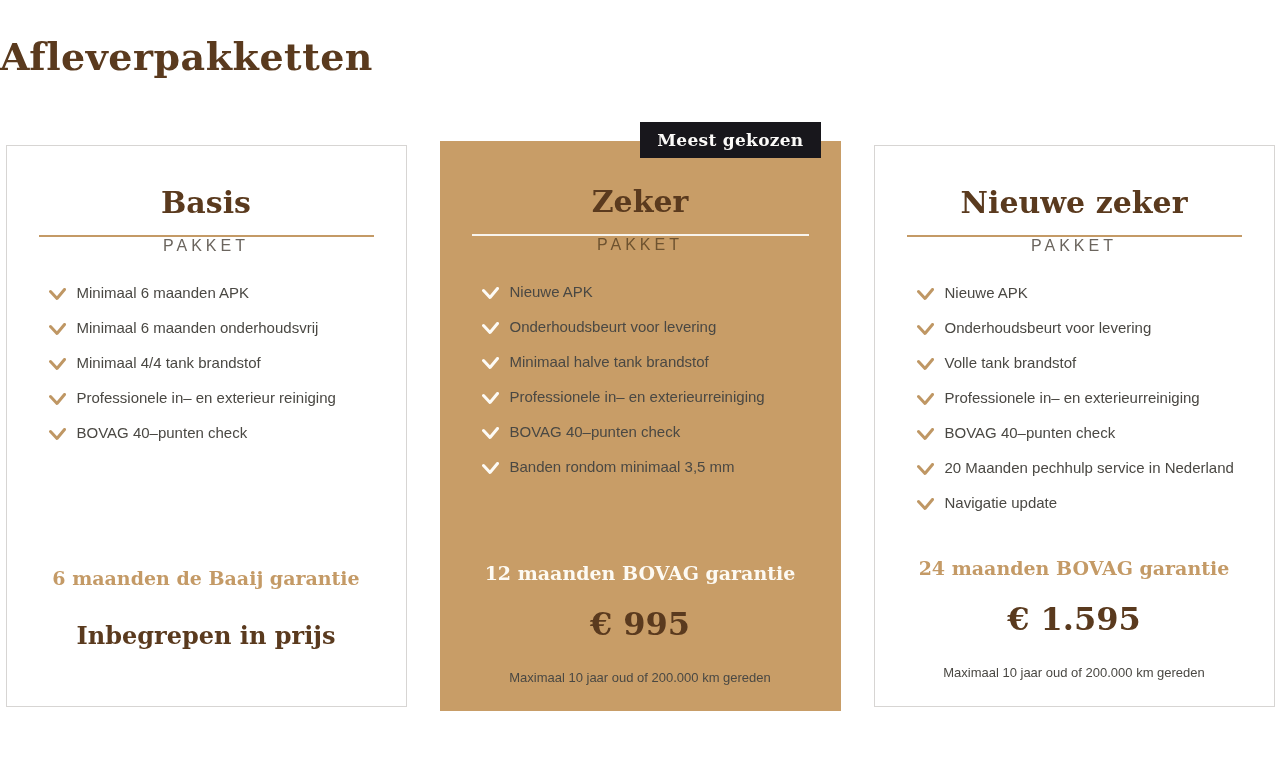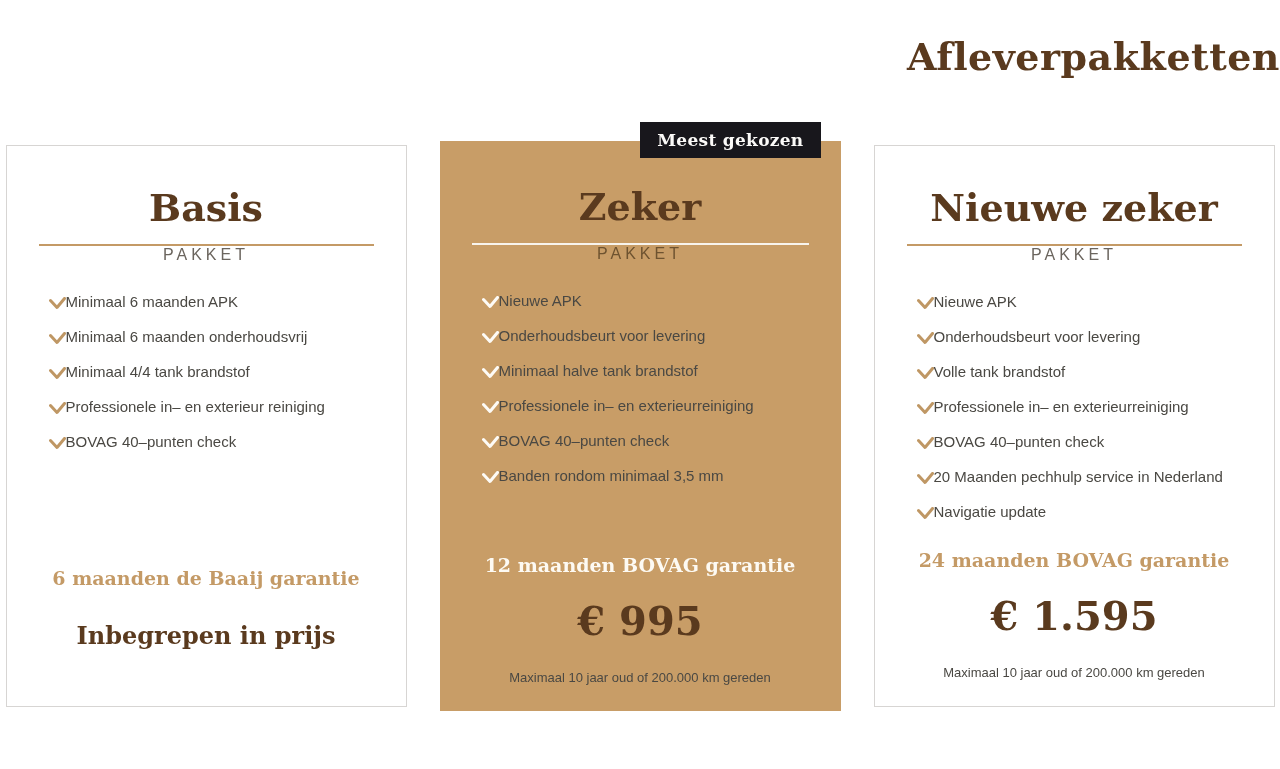--- a/index.html
+++ b/index.html
@@ -4,21 +4,21 @@
 <style>
   html,body { margin:0; padding:0; }
   body {
     width:1280px; height:769px;
     background:#ffffff;
     font-family:"Liberation Sans", sans-serif;
     overflow:hidden;
   }
   .page-title {
     margin:34px 0 16px;
-    text-align:right;
+    text-align:left;
     font-family:"DejaVu Serif", serif;
     font-weight:700;
     font-size:38px;
     color:#5a3a1e;
     letter-spacing:0.5px;
   }
   .cards {
     display:flex;
     justify-content:center;
     align-items:flex-start;
@@ -41,21 +41,21 @@
     border:none;
     height:570px;
     margin-top:-4px;
     padding-top:44px;
   }
   .card-title {
     margin:0;
     text-align:center;
     font-family:"DejaVu Serif", serif;
     font-weight:700;
-    font-size:38px;
+    font-size:30px;
     line-height:1.15;
     color:#5a3a1e;
   }
   .card-divider {
     height:2px;
     background:#c49a66;
     border:none;
     margin:14px 4px 0;
   }
   .featured .card-divider { background:#f8f4ed; }
@@ -68,20 +68,21 @@
   }
   .featured .card-subtitle { color:#6e5330; }
   .features {
     list-style:none;
     margin:28px 0 0;
     padding:0 0 0 14px;
   }
   .features li {
     display:flex;
     align-items:flex-start;
+    gap:11px;
     font-size:15px;
     line-height:19px;
     color:#4a4843;
     margin-bottom:13px;
   }
   .check-icon { flex:0 0 auto; margin-top:3px; }
   .check-icon polyline {
     fill:none;
     stroke:#bf9764;
     stroke-width:3;
@@ -97,21 +98,21 @@
     font-family:"DejaVu Serif", serif;
     font-weight:700;
     font-size:19px;
     color:#c49a66;
   }
   .featured .guarantee { color:#fdfaf3; }
   .price {
     margin-top:24px;
     font-family:"DejaVu Serif", serif;
     font-weight:700;
-    font-size:40px;
+    font-size:32px;
     line-height:1.05;
     color:#5a3a1e;
   }
   .price.text-price {
     font-size:24px;
     margin-top:34px;
     margin-bottom:32px;
   }
   .footnote {
     margin-top:28px;

